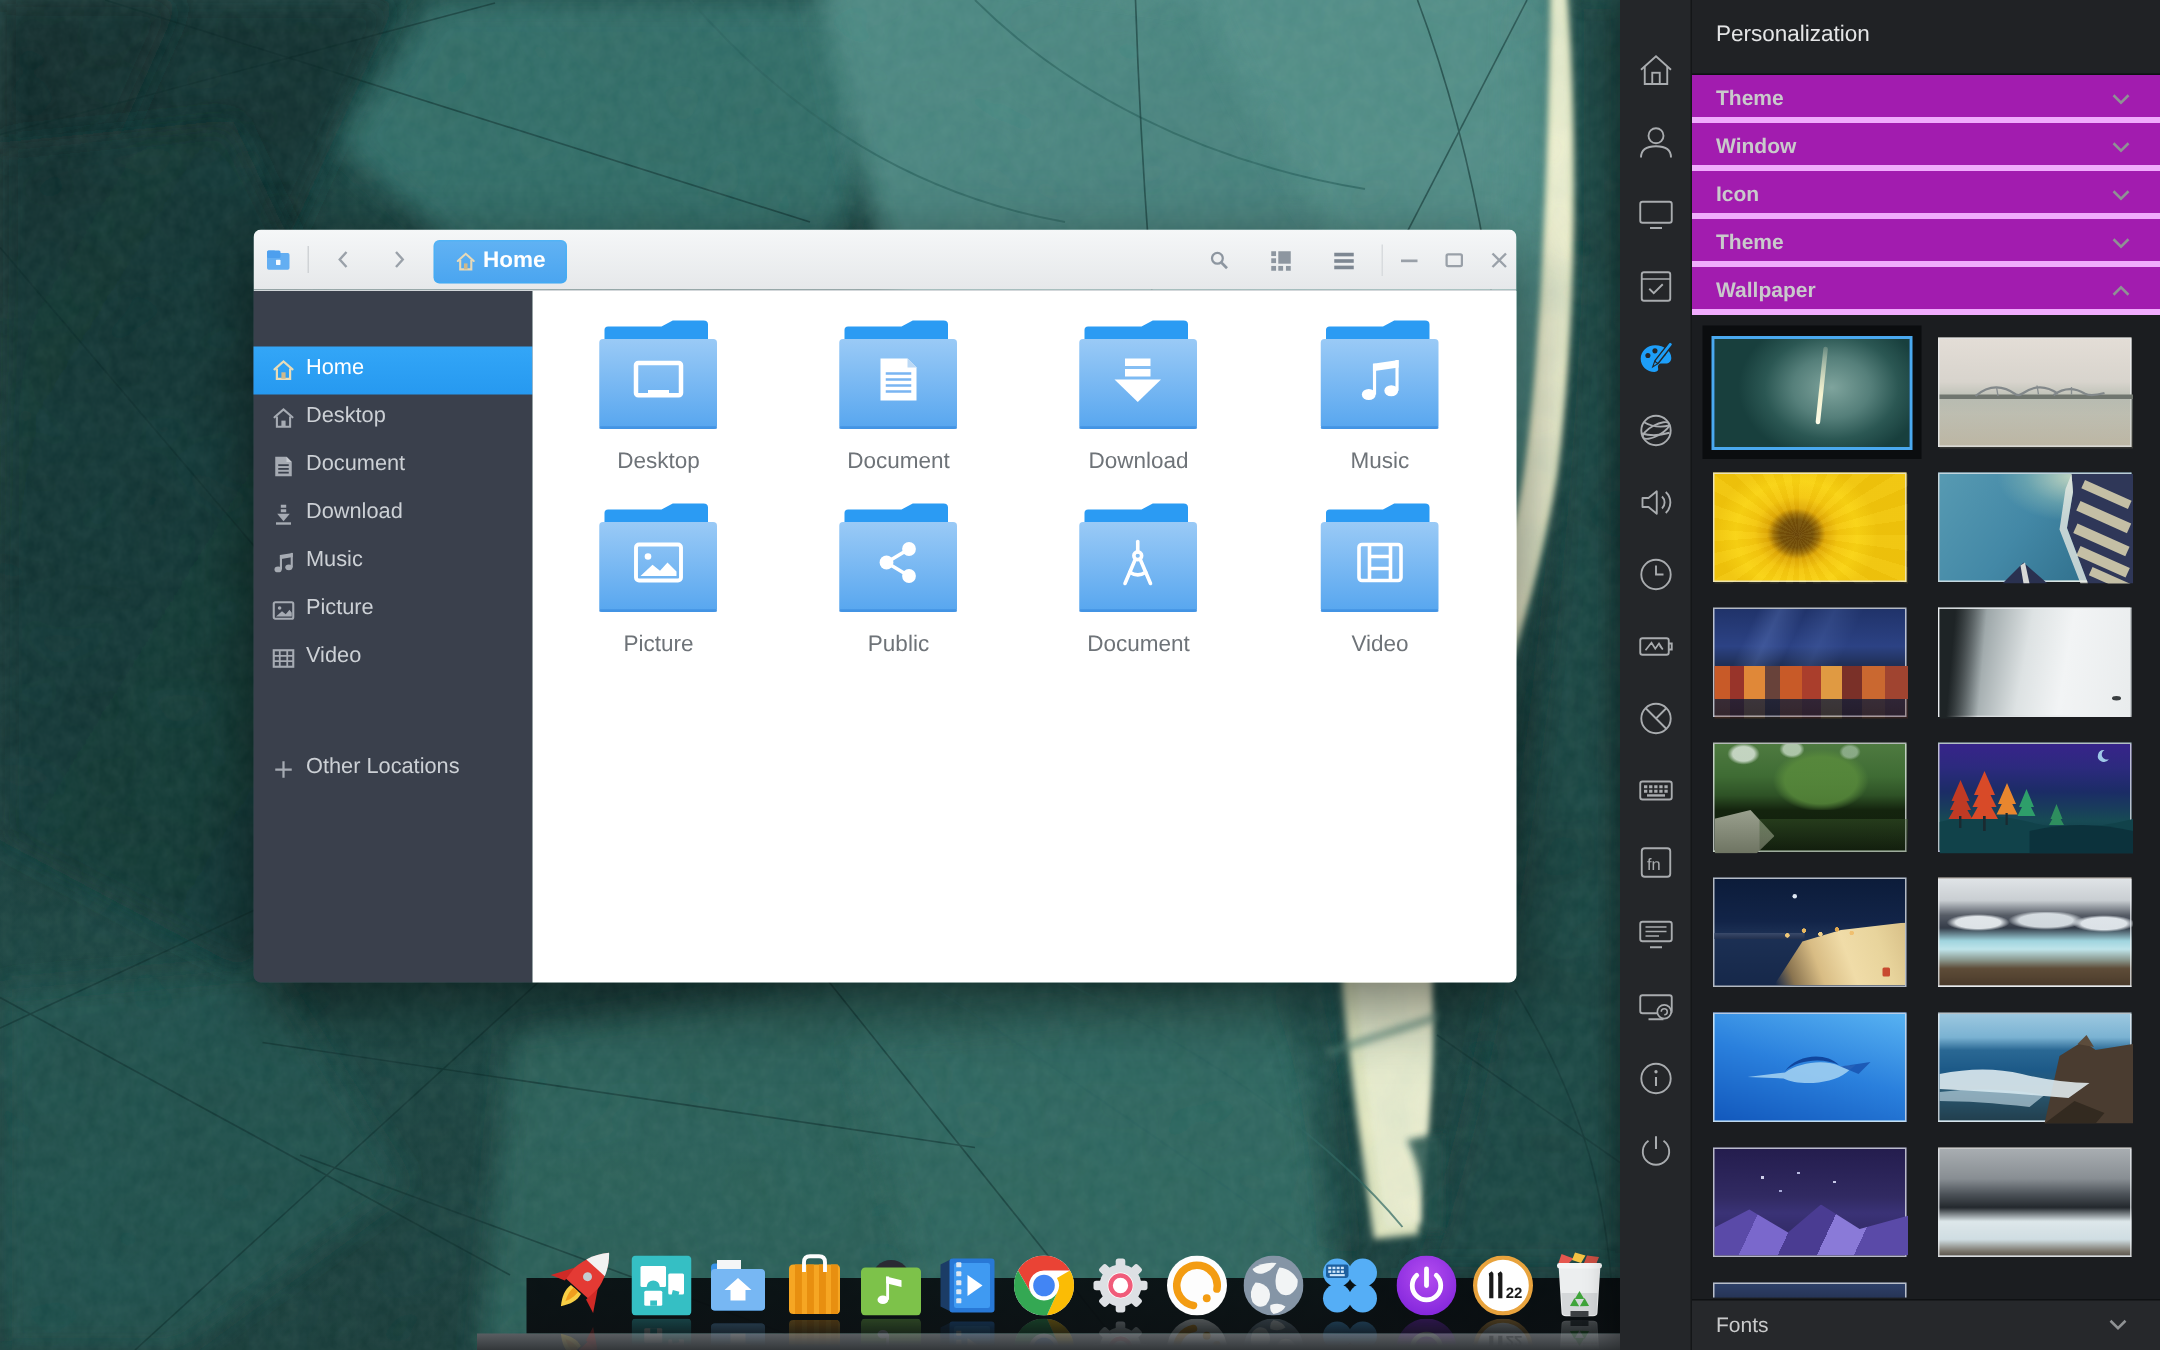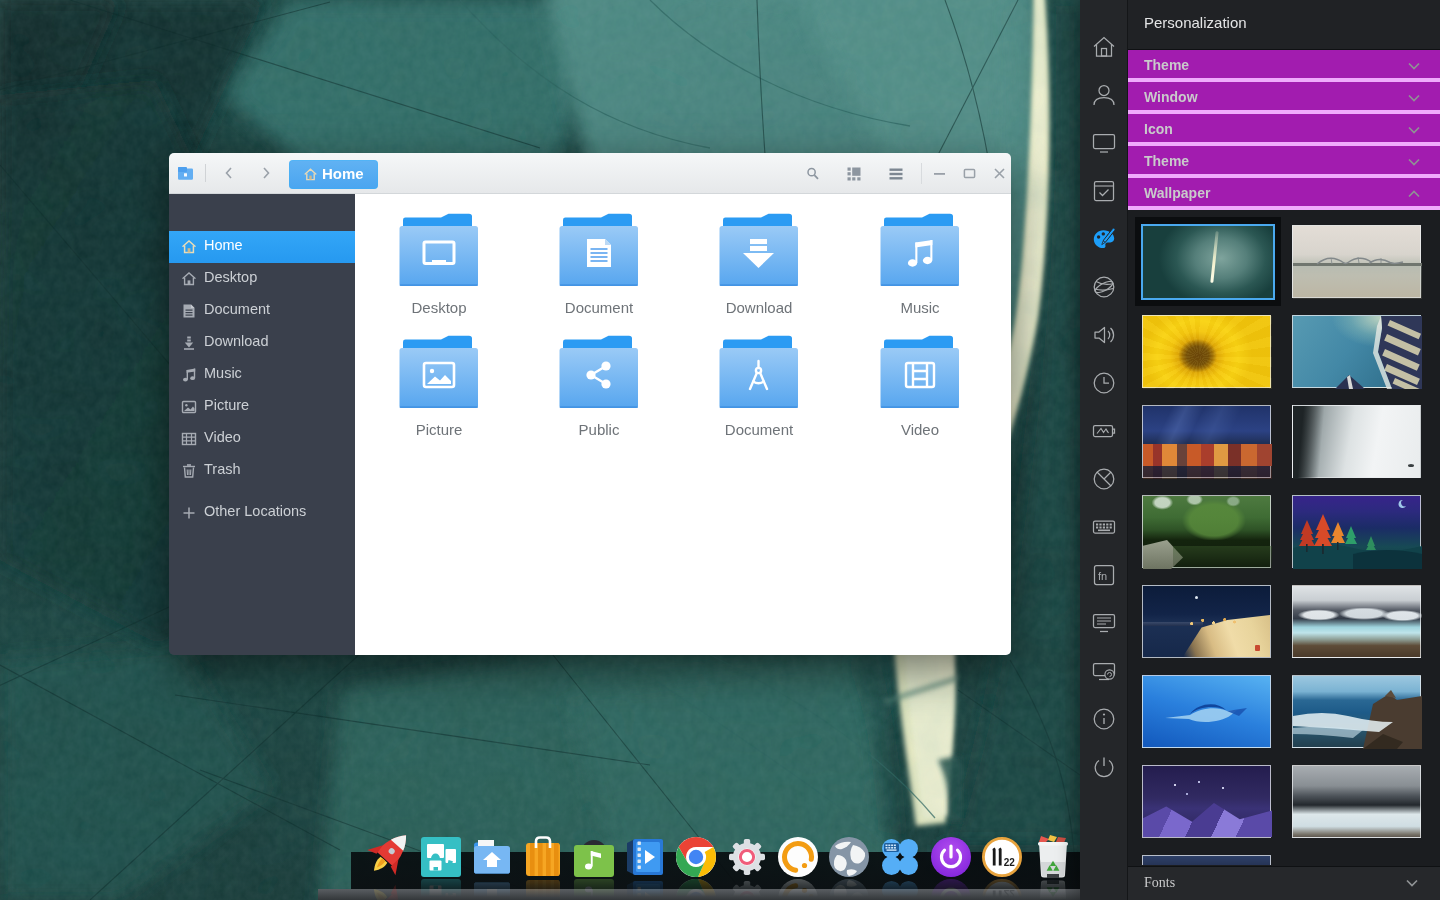--- a/index.html
+++ b/index.html
@@ -373,29 +373,20 @@
         </svg>
     <div class="tx">Picture</div>
   </div>
   <div class="sbr" style="top:270px">
     <svg class="ic" width="16" height="16" viewBox="0 0 16 16">
           <rect x="1.5" y="2.5" width="13" height="11" stroke="#a6abb3" stroke-width="1.4" fill="none"></rect>
           <path d="M5.5,2.5 L5.5,13.5 M10.5,2.5 L10.5,13.5 M1.5,6.2 L14.5,6.2 M1.5,9.8 L14.5,9.8" stroke="#a6abb3" stroke-width="1.2"></path>
         </svg>
     <div class="tx">Video</div>
   </div>
-  <div class="sbr" style="top:302px">
-    <svg class="ic" width="16" height="16" viewBox="0 0 16 16">
-          <path d="M3.5,4.5 L4.3,14 L11.7,14 L12.5,4.5" stroke="#a6abb3" stroke-width="1.4" fill="none"></path>
-          <rect x="2" y="2.8" width="12" height="1.4" fill="#a6abb3"></rect>
-          <rect x="6" y="1.2" width="4" height="1.6" fill="#a6abb3"></rect>
-          <path d="M6.2,6.5 L6.5,12 M8,6.5 L8,12 M9.8,6.5 L9.5,12" stroke="#a6abb3" stroke-width="1.1"></path>
-        </svg>
-    <div class="tx">Trash</div>
-  </div>
   <div class="sbr" style="top:344px">
     <svg class="ic" width="16" height="16" viewBox="0 0 16 16">
           <path d="M8,2.5 L8,13.5 M2.5,8 L13.5,8" stroke="#a6abb3" stroke-width="1.5"></path>
         </svg>
     <div class="tx">Other Locations</div>
   </div>
 
   <div class="abs" style="left:186px;top:41px;width:656px;height:461px;background:#ffffff;border-radius:0 0 5px 0;"></div>
   <style>
     .fold { position:absolute; width:80px; height:74px; }
@@ -744,16 +735,16 @@
 <div class="thumb" style="left:1142px;top:765px;background:linear-gradient(180deg,#241d4e 0%,#312a62 45%,#3a3276 60%,#2a2458 100%);">
   <div class="abs" style="left:0;bottom:0;width:129px;height:34px;background:
     linear-gradient(115deg,#5a4aa8 0 22%,#7a68cc 22% 40%,#4a3c92 40% 58%,#8a7ad8 58% 75%,#5a4aa8 75% 100%);
     clip-path:polygon(0 100%,0 45%,18% 10%,38% 55%,55% 0%,75% 48%,100% 22%,100% 100%);"></div>
   <div class="abs" style="left:20px;top:10px;width:80px;height:30px;background:radial-gradient(2.5px 2.5px at 15% 30%,#cfd0ea 0 40%,transparent 50%),radial-gradient(2px 2px at 45% 20%,#b8bae0 0 40%,transparent 50%),radial-gradient(2px 2px at 75% 40%,#c8cae8 0 40%,transparent 50%),radial-gradient(2px 2px at 30% 60%,#a8aad8 0 40%,transparent 50%);"></div>
 </div>
 <div class="thumb" style="left:1292px;top:765px;background:linear-gradient(180deg,#a8adb1 0%,#888e93 28%,#4e545a 42%,#23282d 55%,#dde7ea 68%,#cfdde2 85%,#7a756b 96%,#5e5850 100%);"></div>
 <div class="thumb" style="left:1142px;top:855px;height:10px;border-bottom:none;background:linear-gradient(180deg,#2e4068,#263456);"></div>
 
 <div class="abs" style="left:1128px;top:866px;width:312px;height:34px;background:#26282b;border-top:1px solid #0f1113;"></div>
-<div class="abs" style="left:1144px;top:875px;font-size:14px;color:#c9cacb;font-family:Liberation Serif, serif;">Fonts</div>
+<div class="abs" style="left:1144px;top:875px;font-size:14px;color:#c9cacb;">Fonts</div>
 <svg class="abs" style="left:1405px;top:878px" width="14" height="10" viewBox="0 0 14 10">
     <path d="M2,2.5 L7,7.5 L12,2.5" stroke="#8f9294" stroke-width="1.7" fill="none"></path>
   </svg>
 
 </body></html>

